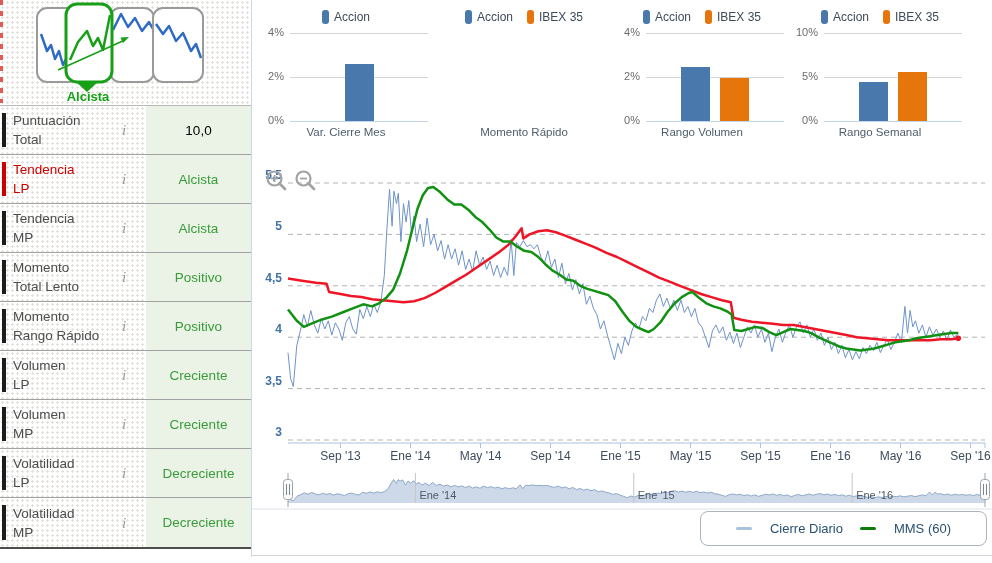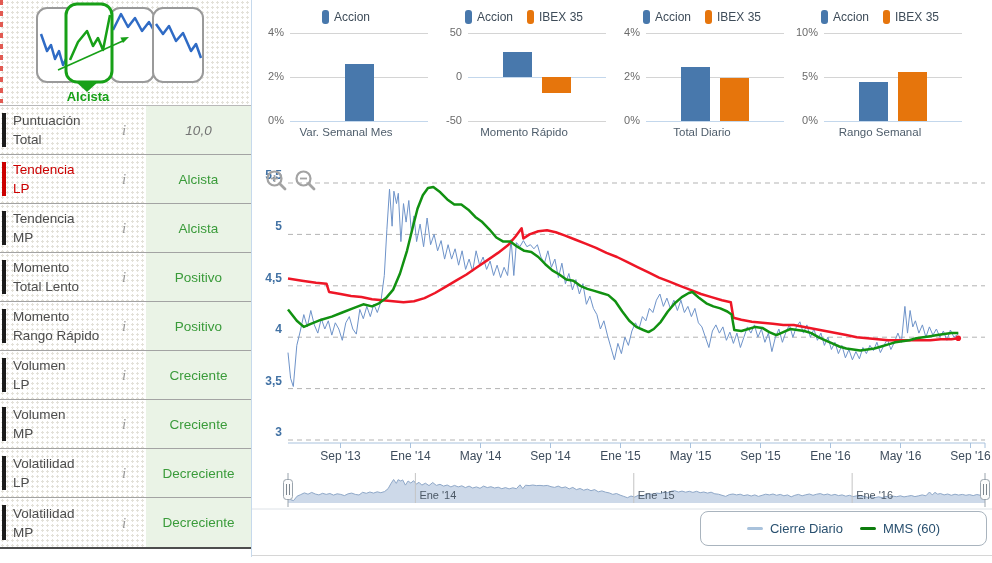--- a/index.html
+++ b/index.html
@@ -55,21 +55,21 @@
   .navigator  { position:absolute; left:0; top:470px; }
 
   .zoombtn { position:absolute; top:168px; width:26px; height:26px; padding:0; border:none;
              background:transparent; cursor:pointer; }
   .zoombtn.zin  { left:12px; }
   .zoombtn.zout { left:41px; }
 
   .legend-box { position:absolute; left:448px; top:511px; height:35px; width:287px;
                 display:flex; align-items:center; justify-content:center; gap:17px;
                 border:1px solid #a9b4be; border-radius:8px; background:#fff; }
-  .legend-box .item { display:flex; align-items:center; gap:7px; cursor:pointer; }
+  .legend-box .item { display:flex; align-items:center; gap:18px; cursor:pointer; }
   .legend-box .lsw { width:16px; height:3px; border-radius:2px; }
   .legend-box .llt { font-size:13px; color:#29506f; }
 </style>
 </head>
 <body>
 
 <div class="page">
 
   <aside class="left-panel">
     <div class="trend-header dotted">
@@ -100,21 +100,21 @@
       <div class="trend-label">Alcista</div>
     </div>
     <div class="score-table" id="score-table">
         <div class="srow dotted">
           <span class="accent"></span>
           <div class="lbl">
             <div>Puntuación</div>
             <div>Total</div>
           </div>
           <span class="info">i</span>
-          <div class="val" style="color: #737373; background: rgb(234, 243, 230); font-style: italic;">10,0</div>
+          <div class="val" style="color: #000000; background: rgb(234, 243, 230);">10,0</div>
         </div>
         <div class="srow dotted hl">
           <span class="accent"></span>
           <div class="lbl">
             <div>Tendencia</div>
             <div>LP</div>
           </div>
           <span class="info">i</span>
           <div class="val" style="color: rgb(58, 155, 58); background: rgb(234, 243, 230);">Alcista</div>
         </div>
@@ -195,42 +195,32 @@
           </div>
           <div class="mplot">
             <div class="gridline" style="top: 0px;"></div>
             <div class="ytick" style="top: -7px;">4%</div>
             <div class="gridline" style="top: 44px;"></div>
             <div class="ytick" style="top: 37px;">2%</div>
             <div class="gridline zero" style="top: 88px;"></div>
             <div class="ytick" style="top: 81px;">0%</div>
             <div class="mbar" style="left: 86.5px; top: 30.8px; height: 57.2px; background: rgb(72, 120, 172);"></div>
           </div>
-          <div class="mtitle">Var. Semanal Mes</div>
+          <div class="mtitle">Var. Cierre Mes</div>
         </div>
         <div class="mini" style="left: 184px;">
           <div class="mlegend">
             <div class="item">
               <span class="sw" style="background: rgb(72, 120, 172);"></span>
               <span class="lt">Accion</span>
             </div>
             <div class="item">
               <span class="sw" style="background: rgb(230, 117, 12);"></span>
               <span class="lt">IBEX 35</span>
             </div>
-          </div>
-          <div class="mplot">
-            <div class="gridline" style="top: 0px;"></div>
-            <div class="ytick" style="top: -7px;">50</div>
-            <div class="gridline zero" style="top: 44px;"></div>
-            <div class="ytick" style="top: 37px;">0</div>
-            <div class="gridline" style="top: 88px;"></div>
-            <div class="ytick" style="top: 81px;">-50</div>
-            <div class="mbar" style="left: 67px; top: 19.36px; height: 24.64px; background: rgb(72, 120, 172);"></div>
-            <div class="mbar" style="left: 106px; top: 44px; height: 15.84px; background: rgb(230, 117, 12);"></div>
           </div>
           <div class="mtitle">Momento Rápido</div>
         </div>
         <div class="mini" style="left: 362px;">
           <div class="mlegend">
             <div class="item">
               <span class="sw" style="background: rgb(72, 120, 172);"></span>
               <span class="lt">Accion</span>
             </div>
             <div class="item">
@@ -241,21 +231,21 @@
           <div class="mplot">
             <div class="gridline" style="top: 0px;"></div>
             <div class="ytick" style="top: -7px;">4%</div>
             <div class="gridline" style="top: 44px;"></div>
             <div class="ytick" style="top: 37px;">2%</div>
             <div class="gridline zero" style="top: 88px;"></div>
             <div class="ytick" style="top: 81px;">0%</div>
             <div class="mbar" style="left: 67px; top: 34.1px; height: 53.9px; background: rgb(72, 120, 172);"></div>
             <div class="mbar" style="left: 106px; top: 45.1px; height: 42.9px; background: rgb(230, 117, 12);"></div>
           </div>
-          <div class="mtitle">Total Diario</div>
+          <div class="mtitle">Rango Volumen</div>
         </div>
         <div class="mini" style="left: 540px;">
           <div class="mlegend">
             <div class="item">
               <span class="sw" style="background: rgb(72, 120, 172);"></span>
               <span class="lt">Accion</span>
             </div>
             <div class="item">
               <span class="sw" style="background: rgb(230, 117, 12);"></span>
               <span class="lt">IBEX 35</span>

